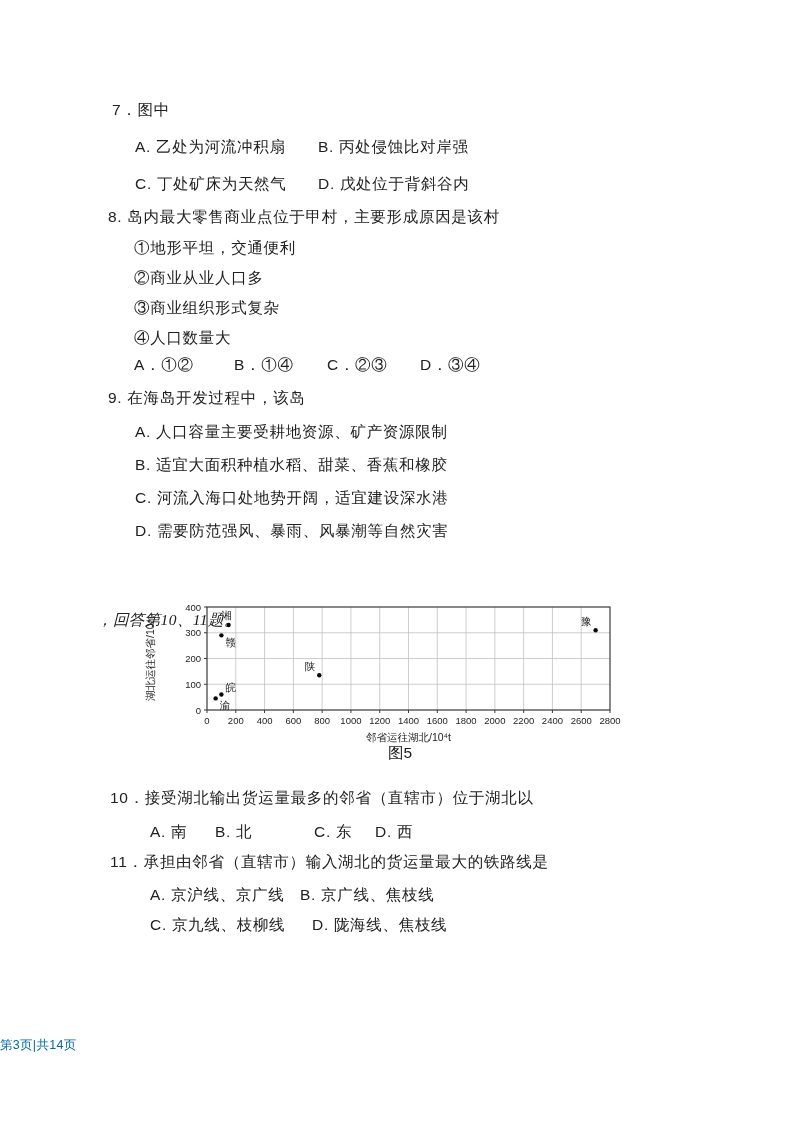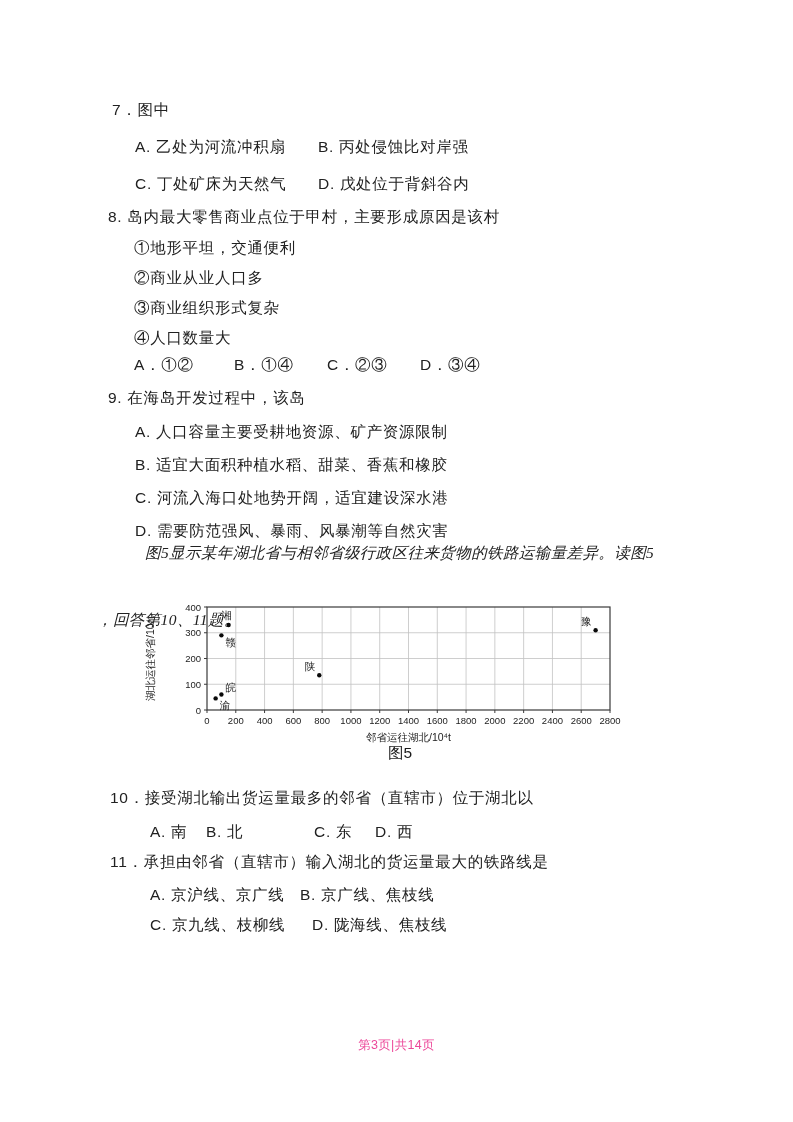--- a/index.html
+++ b/index.html
@@ -4,22 +4,22 @@
 <style>
   html,body{margin:0;padding:0;background:#ffffff;}
   .page{position:relative;width:653px;height:1122px;background:#ffffff;overflow:hidden;
         font-family:"Liberation Sans",sans-serif;color:#212121;}
   .t{position:absolute;font-size:15.5px;letter-spacing:0.7px;white-space:nowrap;color:#212121;}
   .qnum{font-size:15.5px;}
   .kai{font-family:"Liberation Serif",serif;font-style:italic;letter-spacing:0.4px;}
   .chart-wrap{position:absolute;left:140px;top:596px;width:490px;height:150px;}
   .caption{position:absolute;left:140px;top:743px;width:520px;text-align:center;
            font-size:15.5px;color:#1a1a1a;}
-  .footer{position:absolute;left:0;top:1037px;width:793px;text-align:center;
-          font-size:12.5px;color:#ec4899;letter-spacing:0.3px;}
+  .footer{position:absolute;left:0;top:1037px;width:793px;
+          font-size:12.5px;color:#0369a1;letter-spacing:0.3px;}
   svg text{font-family:"Liberation Sans",sans-serif;}
 </style>
 </head>
 <body>
 
 <div class="page">
 
   <div class="t qnum" style="left:112px;top:100px;">7．图中</div>
   <div class="t" style="left:135px;top:137px;">A. 乙处为河流冲积扇</div>
   <div class="t" style="left:318px;top:137px;">B. 丙处侵蚀比对岸强</div>
@@ -35,21 +35,20 @@
   <div class="t" style="left:234px;top:355px;">B．①④</div>
   <div class="t" style="left:327px;top:355px;">C．②③</div>
   <div class="t" style="left:420px;top:355px;">D．③④</div>
 
   <div class="t qnum" style="left:108px;top:388px;">9. 在海岛开发过程中，该岛</div>
   <div class="t" style="left:135px;top:422px;">A. 人口容量主要受耕地资源、矿产资源限制</div>
   <div class="t" style="left:135px;top:455px;">B. 适宜大面积种植水稻、甜菜、香蕉和橡胶</div>
   <div class="t" style="left:135px;top:521px;">D. 需要防范强风、暴雨、风暴潮等自然灾害</div>
   <div class="t" style="left:135px;top:488px;">C. 河流入海口处地势开阔，适宜建设深水港</div>
 
-  <div class="t kai" style="left:145px;top:543px;">图5显示某年湖北省与相邻省级行政区往来货物的铁路运输量差异。读图5</div>
   <div class="t kai" style="left:97px;top:603px;margin-top:7px;">，回答第10、11题。</div>
 
   <div class="chart-wrap">
     <svg width="490" height="150" viewBox="0 0 490 150">
         <line x1="95.78571428571428" y1="11" x2="95.78571428571428" y2="114" stroke="#c2c2c2" stroke-width="0.8"></line>
         <line x1="124.57142857142857" y1="11" x2="124.57142857142857" y2="114" stroke="#c2c2c2" stroke-width="0.8"></line>
         <line x1="153.35714285714283" y1="11" x2="153.35714285714283" y2="114" stroke="#c2c2c2" stroke-width="0.8"></line>
         <line x1="182.14285714285714" y1="11" x2="182.14285714285714" y2="114" stroke="#c2c2c2" stroke-width="0.8"></line>
         <line x1="210.92857142857144" y1="11" x2="210.92857142857144" y2="114" stroke="#c2c2c2" stroke-width="0.8"></line>
         <line x1="239.7142857142857" y1="11" x2="239.7142857142857" y2="114" stroke="#c2c2c2" stroke-width="0.8"></line>
@@ -117,21 +116,21 @@
         <circle cx="179.26428571428573" cy="79.2375" r="2.2" fill="#0a0a0a"></circle>
         <text x="175.26428571428573" y="74.2375" text-anchor="end" font-size="10.5" fill="#1c1c1c">陕</text>
         <circle cx="455.6071428571429" cy="34.175" r="2.2" fill="#0a0a0a"></circle>
         <text x="451.6071428571429" y="29.174999999999997" text-anchor="end" font-size="10.5" fill="#1c1c1c">豫</text>
       </svg>
   </div>
   <div class="caption">图5</div>
 
   <div class="t qnum" style="left:110px;top:788px;">10．接受湖北输出货运量最多的邻省（直辖市）位于湖北以</div>
   <div class="t" style="left:150px;top:822px;">A. 南</div>
-  <div class="t" style="left:206px;top:822px;">B. 北</div>
+  <div class="t" style="left:215px;top:822px;">B. 北</div>
   <div class="t" style="left:285px;top:822px;margin-left:29px;">C. 东</div>
   <div class="t" style="left:355px;top:822px;margin-left:20px;">D. 西</div>
 
   <div class="t qnum" style="left:110px;top:852px;">11．承担由邻省（直辖市）输入湖北的货运量最大的铁路线是</div>
   <div class="t" style="left:150px;top:885px;">A. 京沪线、京广线</div>
   <div class="t" style="left:300px;top:885px;">B. 京广线、焦枝线</div>
   <div class="t" style="left:150px;top:915px;">C. 京九线、枝柳线</div>
   <div class="t" style="left:312px;top:915px;">D. 陇海线、焦枝线</div>
 
   <div class="footer">第3页|共14页</div>

